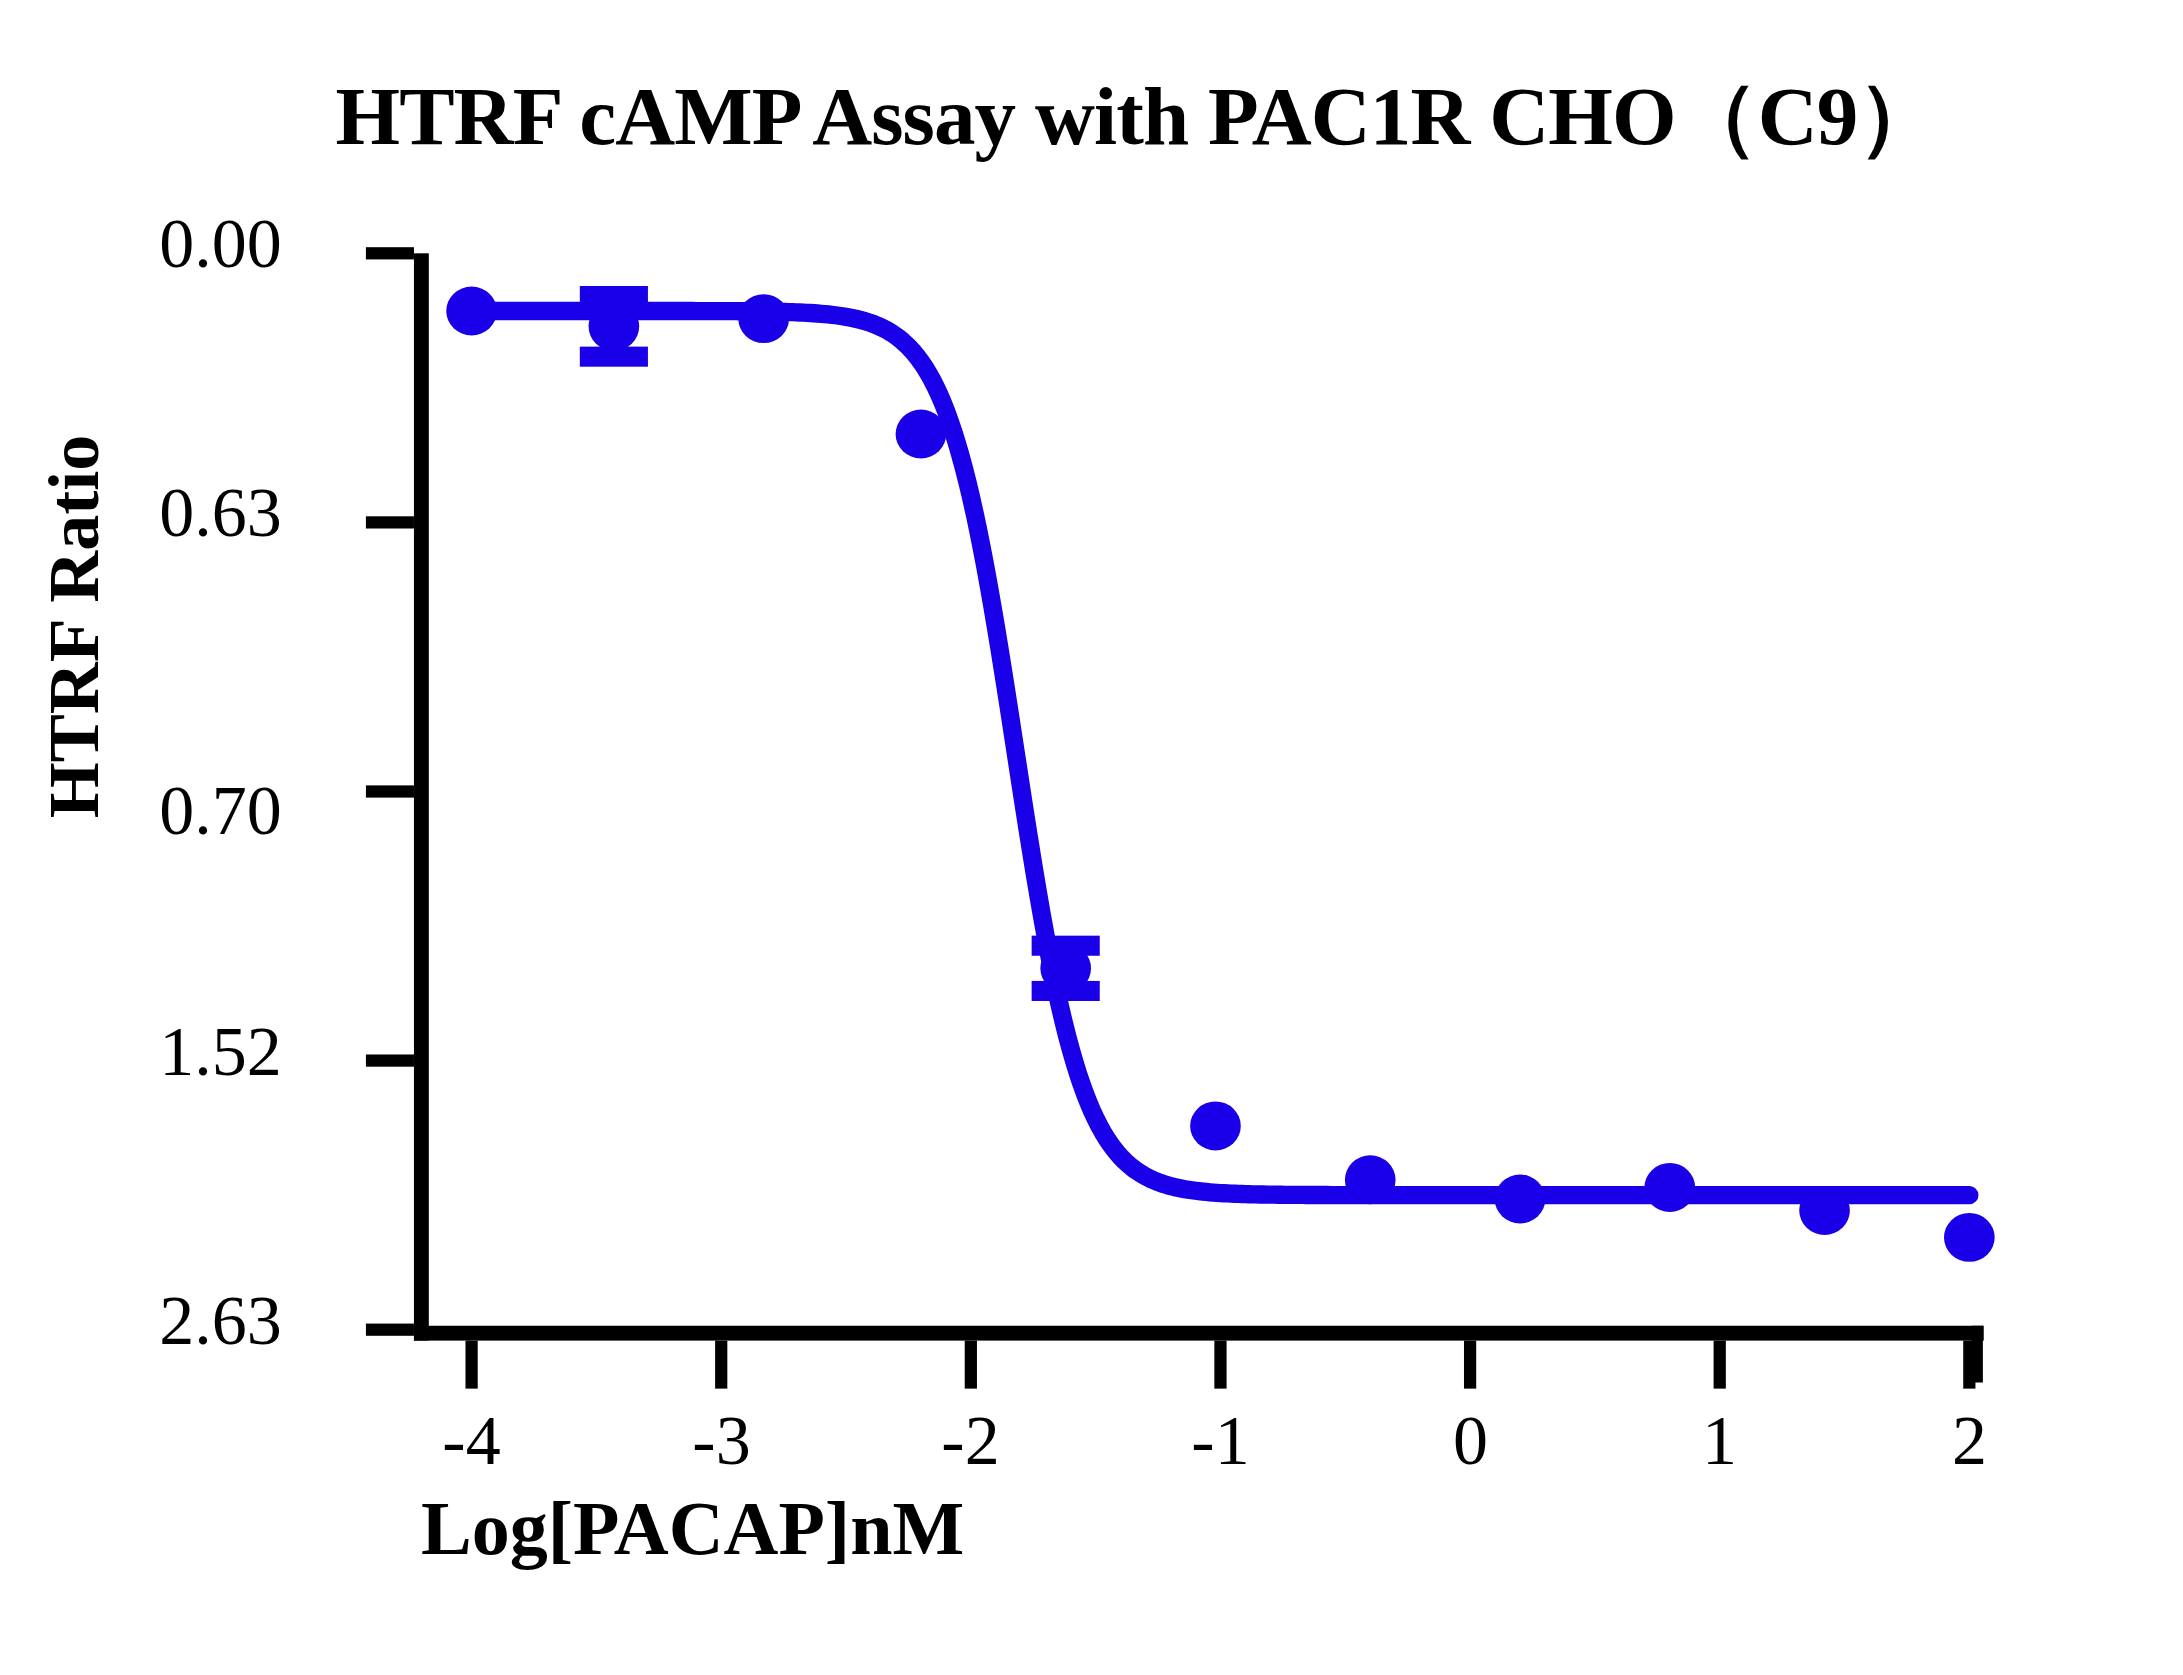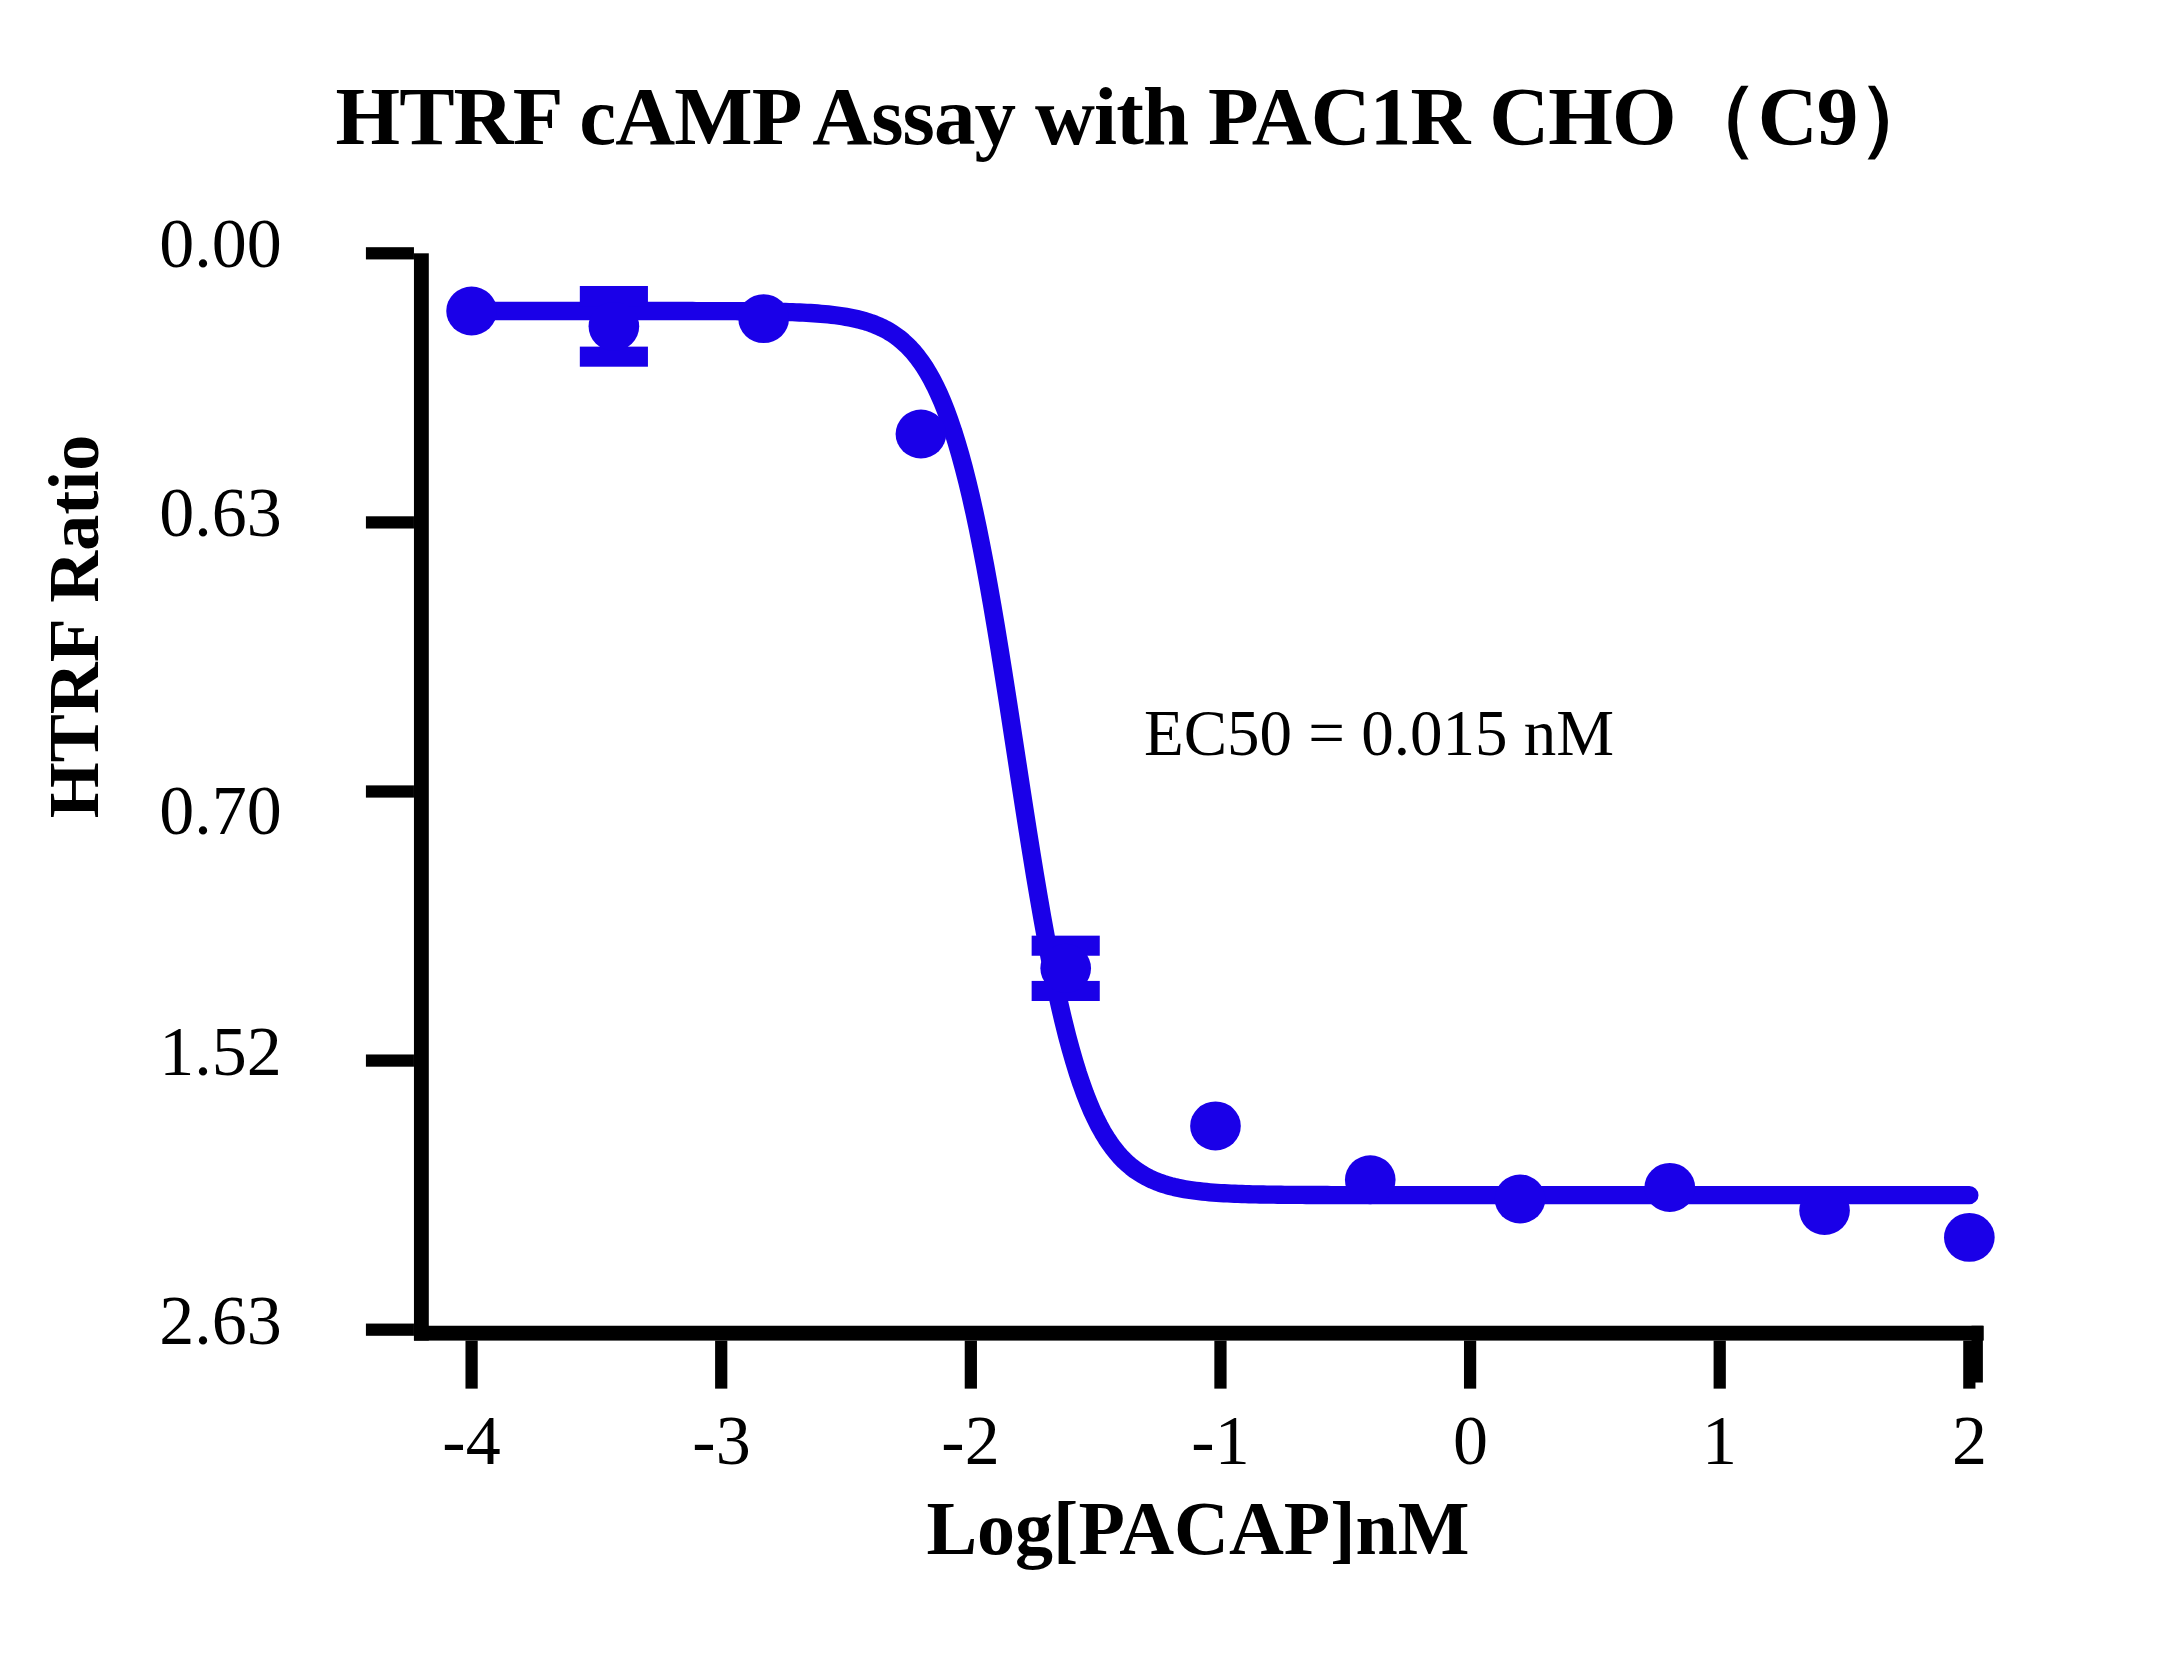--- a/index.html
+++ b/index.html
@@ -31,21 +31,20 @@
     font-family:"Liberation Serif",serif;
     font-weight:bold;
     font-size:72px;
     color:#000;
     white-space:nowrap;
   }
 
   #x-axis-title{
     position:absolute;
     left:421px;top:1485px;width:1554px;
-    text-align:center;
     font-family:"Liberation Serif",serif;
     font-weight:bold;
     font-size:76px;
     color:#000;
     white-space:nowrap;
   }
 
   .ytick-label{
     position:absolute;
     text-align:center;
@@ -143,15 +142,14 @@
   <div id="xtick-labels">
       <div class="xtick-label" style="left: 406px; top: 1401px;">-4</div>
       <div class="xtick-label" style="left: 656px; top: 1401px;">-3</div>
       <div class="xtick-label" style="left: 905px; top: 1401px;">-2</div>
       <div class="xtick-label" style="left: 1155px; top: 1401px;">-1</div>
       <div class="xtick-label" style="left: 1405px; top: 1401px;">0</div>
       <div class="xtick-label" style="left: 1654px; top: 1401px;">1</div>
       <div class="xtick-label" style="left: 1904px; top: 1401px;">2</div>
     </div>
 
-  <div id="ec50-annotation">EC50 = 0.015 nM</div>
 </div>
 
 
 </body></html>

